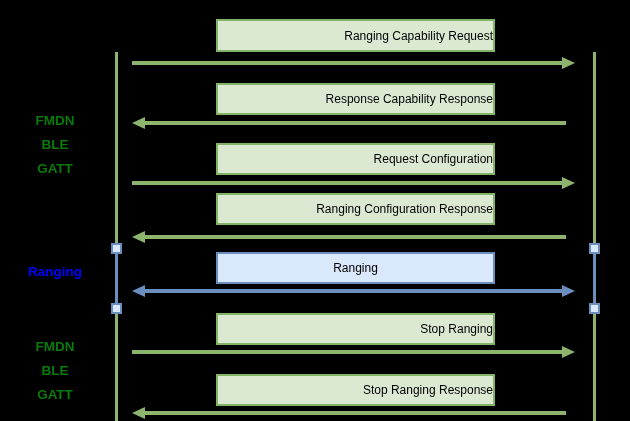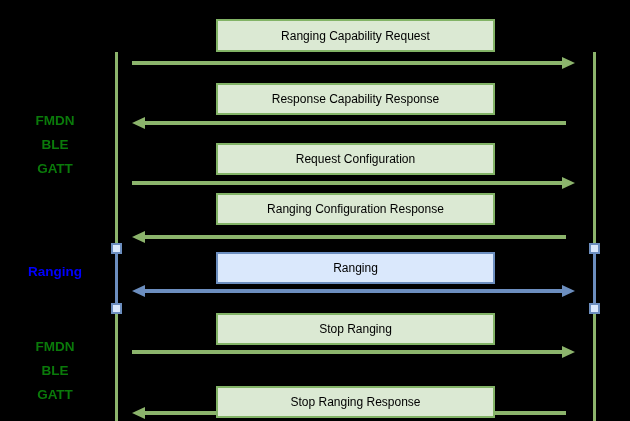--- a/index.html
+++ b/index.html
@@ -45,21 +45,21 @@
   
   .msg-box {
     position: absolute;
     left: 216px; width: 279px; height: 32px;
     box-sizing: border-box;
     display: flex; align-items: center; justify-content: center;
     font-size: 12px;
     color: var(--text);
     z-index: 3;
   }
-  .msg-box.green-box { background: var(--green_fill); border: 2px solid var(--green_stroke); }
+  .msg-box.green-box { background: var(--green_fill); border: 2px solid var(--green_stroke); justify-content: flex-end; }
   .msg-box.blue-box  { background: var(--blue_fill);  border: 2px solid var(--blue_stroke); }
   
   .arrow {
     position: absolute;
     height: 4px;
     background-color: currentColor;
     z-index: 2;
   }
   .arrow.green-arrow { color: var(--green_arrow); }
   .arrow.blue-arrow  { color: var(--blue_stroke); }
@@ -130,18 +130,18 @@
   <div class="msg-box blue-box" style="top:252px;">
     <span>Ranging</span>
   </div>
   <div class="arrow blue-arrow head-left head-right" style="top:289px; left:145px; width:417px;"></div>
 
   <div class="msg-box green-box" style="top:313px;">
     <span>Stop Ranging</span>
   </div>
   <div class="arrow green-arrow head-right" style="top:350px; left:132px; width:430px;"></div>
 
-  <div class="msg-box green-box" style="top:386px;">
+  <div class="msg-box green-box" style="top:374px;">
     <span>Stop Ranging Response</span>
   </div>
   <div class="arrow green-arrow head-left" style="top:411px; left:145px; width:421px;"></div>
 
 </div>
 
 </body></html>

